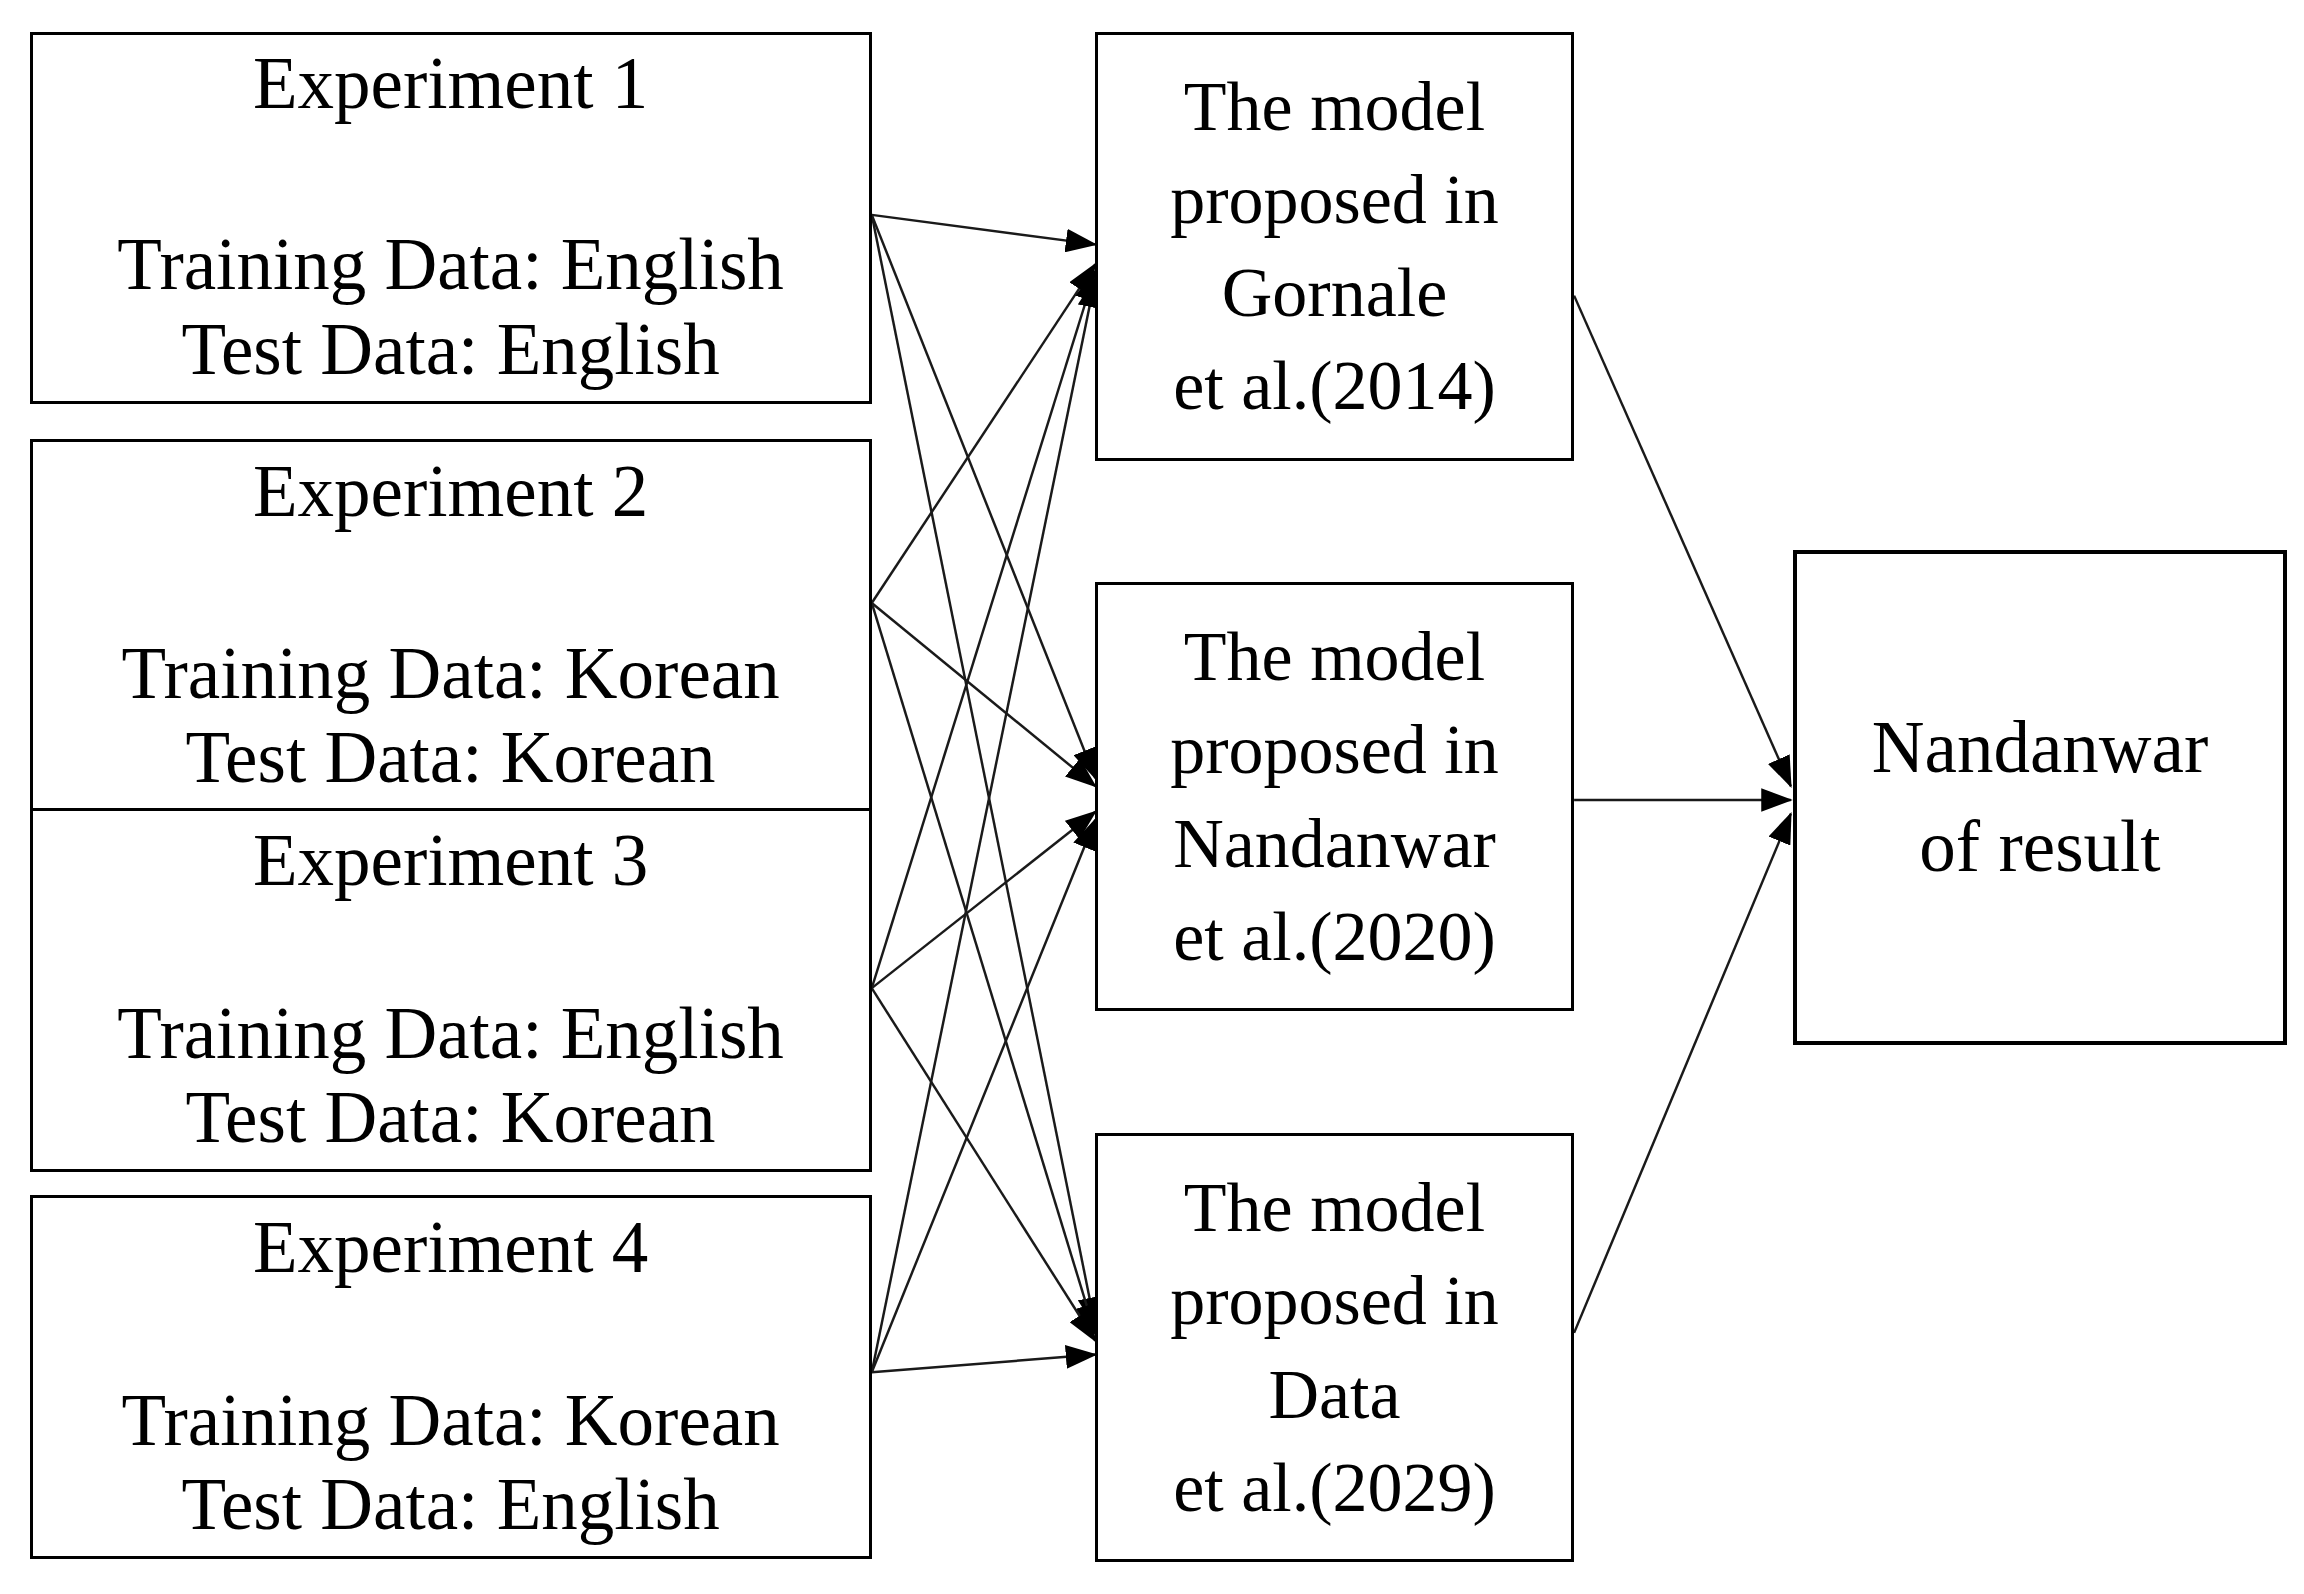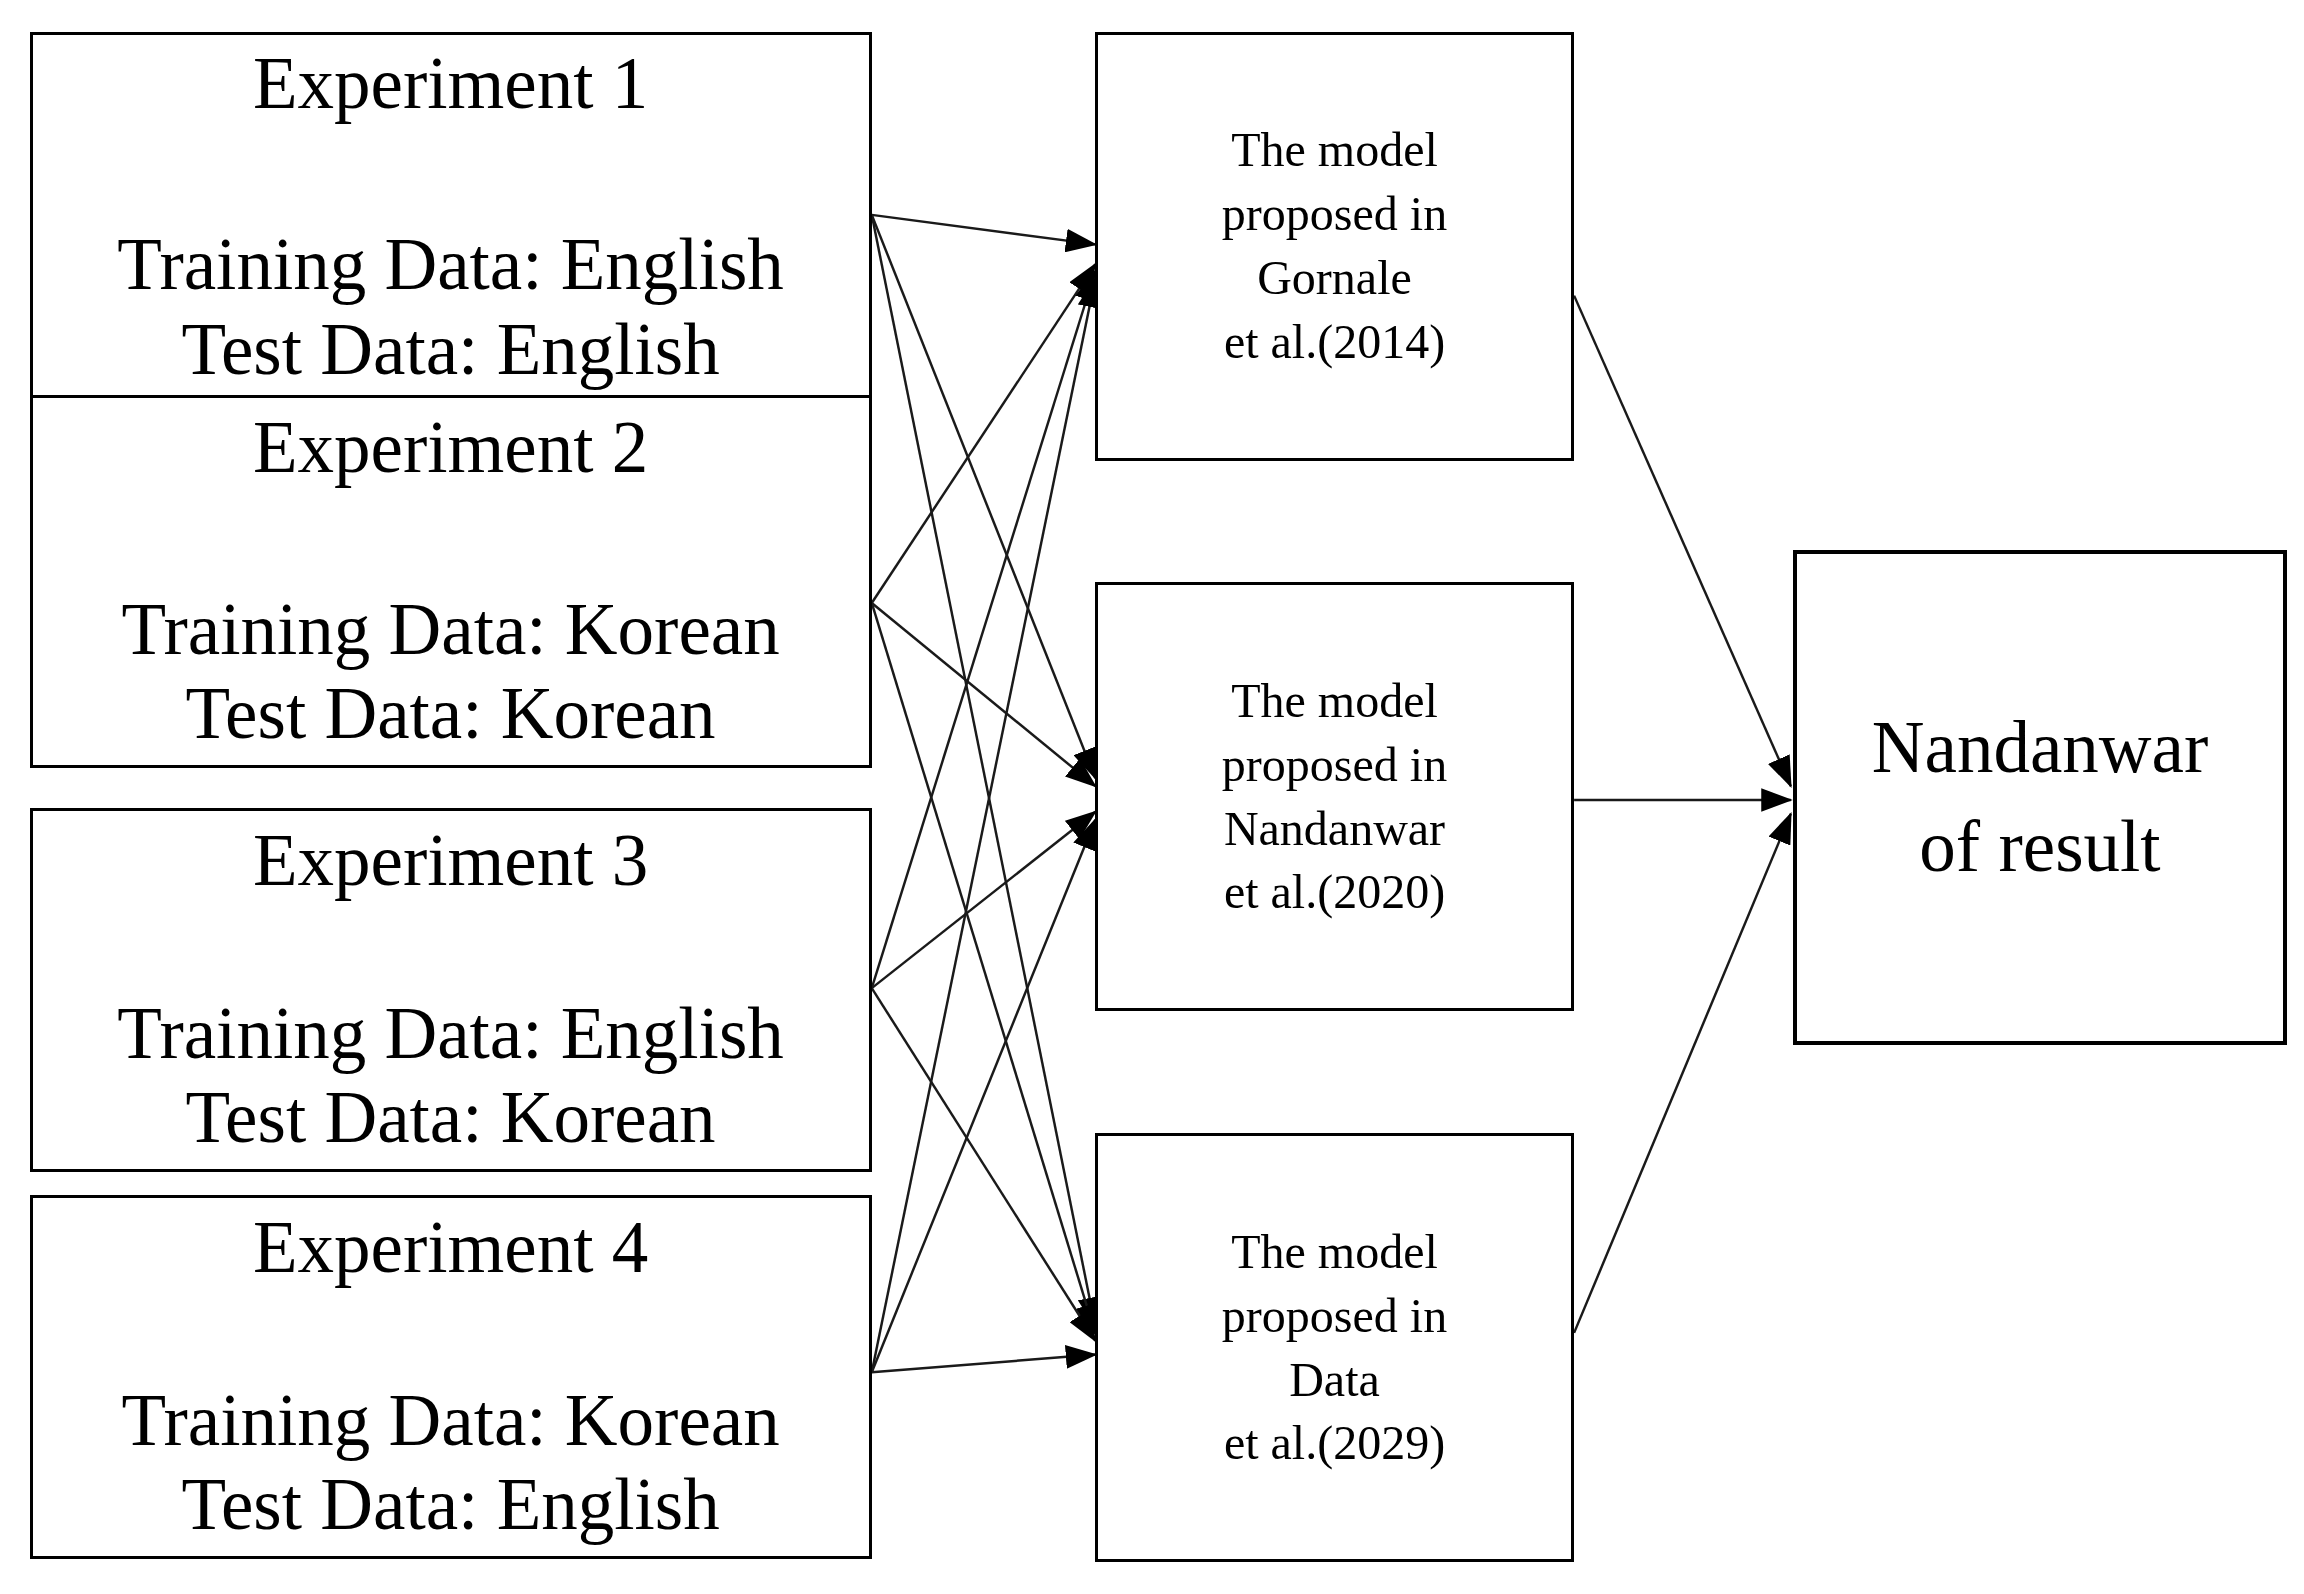--- a/index.html
+++ b/index.html
@@ -20,21 +20,21 @@
     text-align:center;
   }
   .exp{
     display:flex;flex-direction:column;justify-content:space-between;
     font-size:73px;line-height:1.16;gap:44px;
   }
   .exp-title{padding-top:7.9px;}
   .exp-lines{padding-bottom:8px;}
   .model{
     display:flex;align-items:center;justify-content:center;
-    font-size:48px;line-height:1.33;
+    font-size:70px;line-height:1.33;
   }
   .comparison{
     display:flex;align-items:center;justify-content:center;
     font-size:73px;line-height:1.35;
     border-width:4.9px;
   }
   .edge-line{stroke:#1a1a1a;stroke-width:2.5;fill:none;}
 </style>
 </head>
 <body>
@@ -65,21 +65,21 @@
     </svg>
 
   <div class="box exp" style="left:29.6px;top:31.5px;width:842px;height:372px">
     <div class="exp-title">Experiment 1</div>
     <div class="exp-lines">
       <div>Training Data: English</div>
       <div>Test Data: English</div>
     </div>
   </div>
 
-  <div class="box exp" style="left:29.6px;top:395px;width:842px;height:373px">
+  <div class="box exp" style="left:29.6px;top:439px;width:842px;height:373px">
     <div class="exp-title">Experiment 2</div>
     <div class="exp-lines">
       <div>Training Data: Korean</div>
       <div>Test Data: Korean</div>
     </div>
   </div>
 
   <div class="box exp" style="left:29.6px;top:808px;width:842px;height:364px">
     <div class="exp-title">Experiment 3</div>
     <div class="exp-lines">

